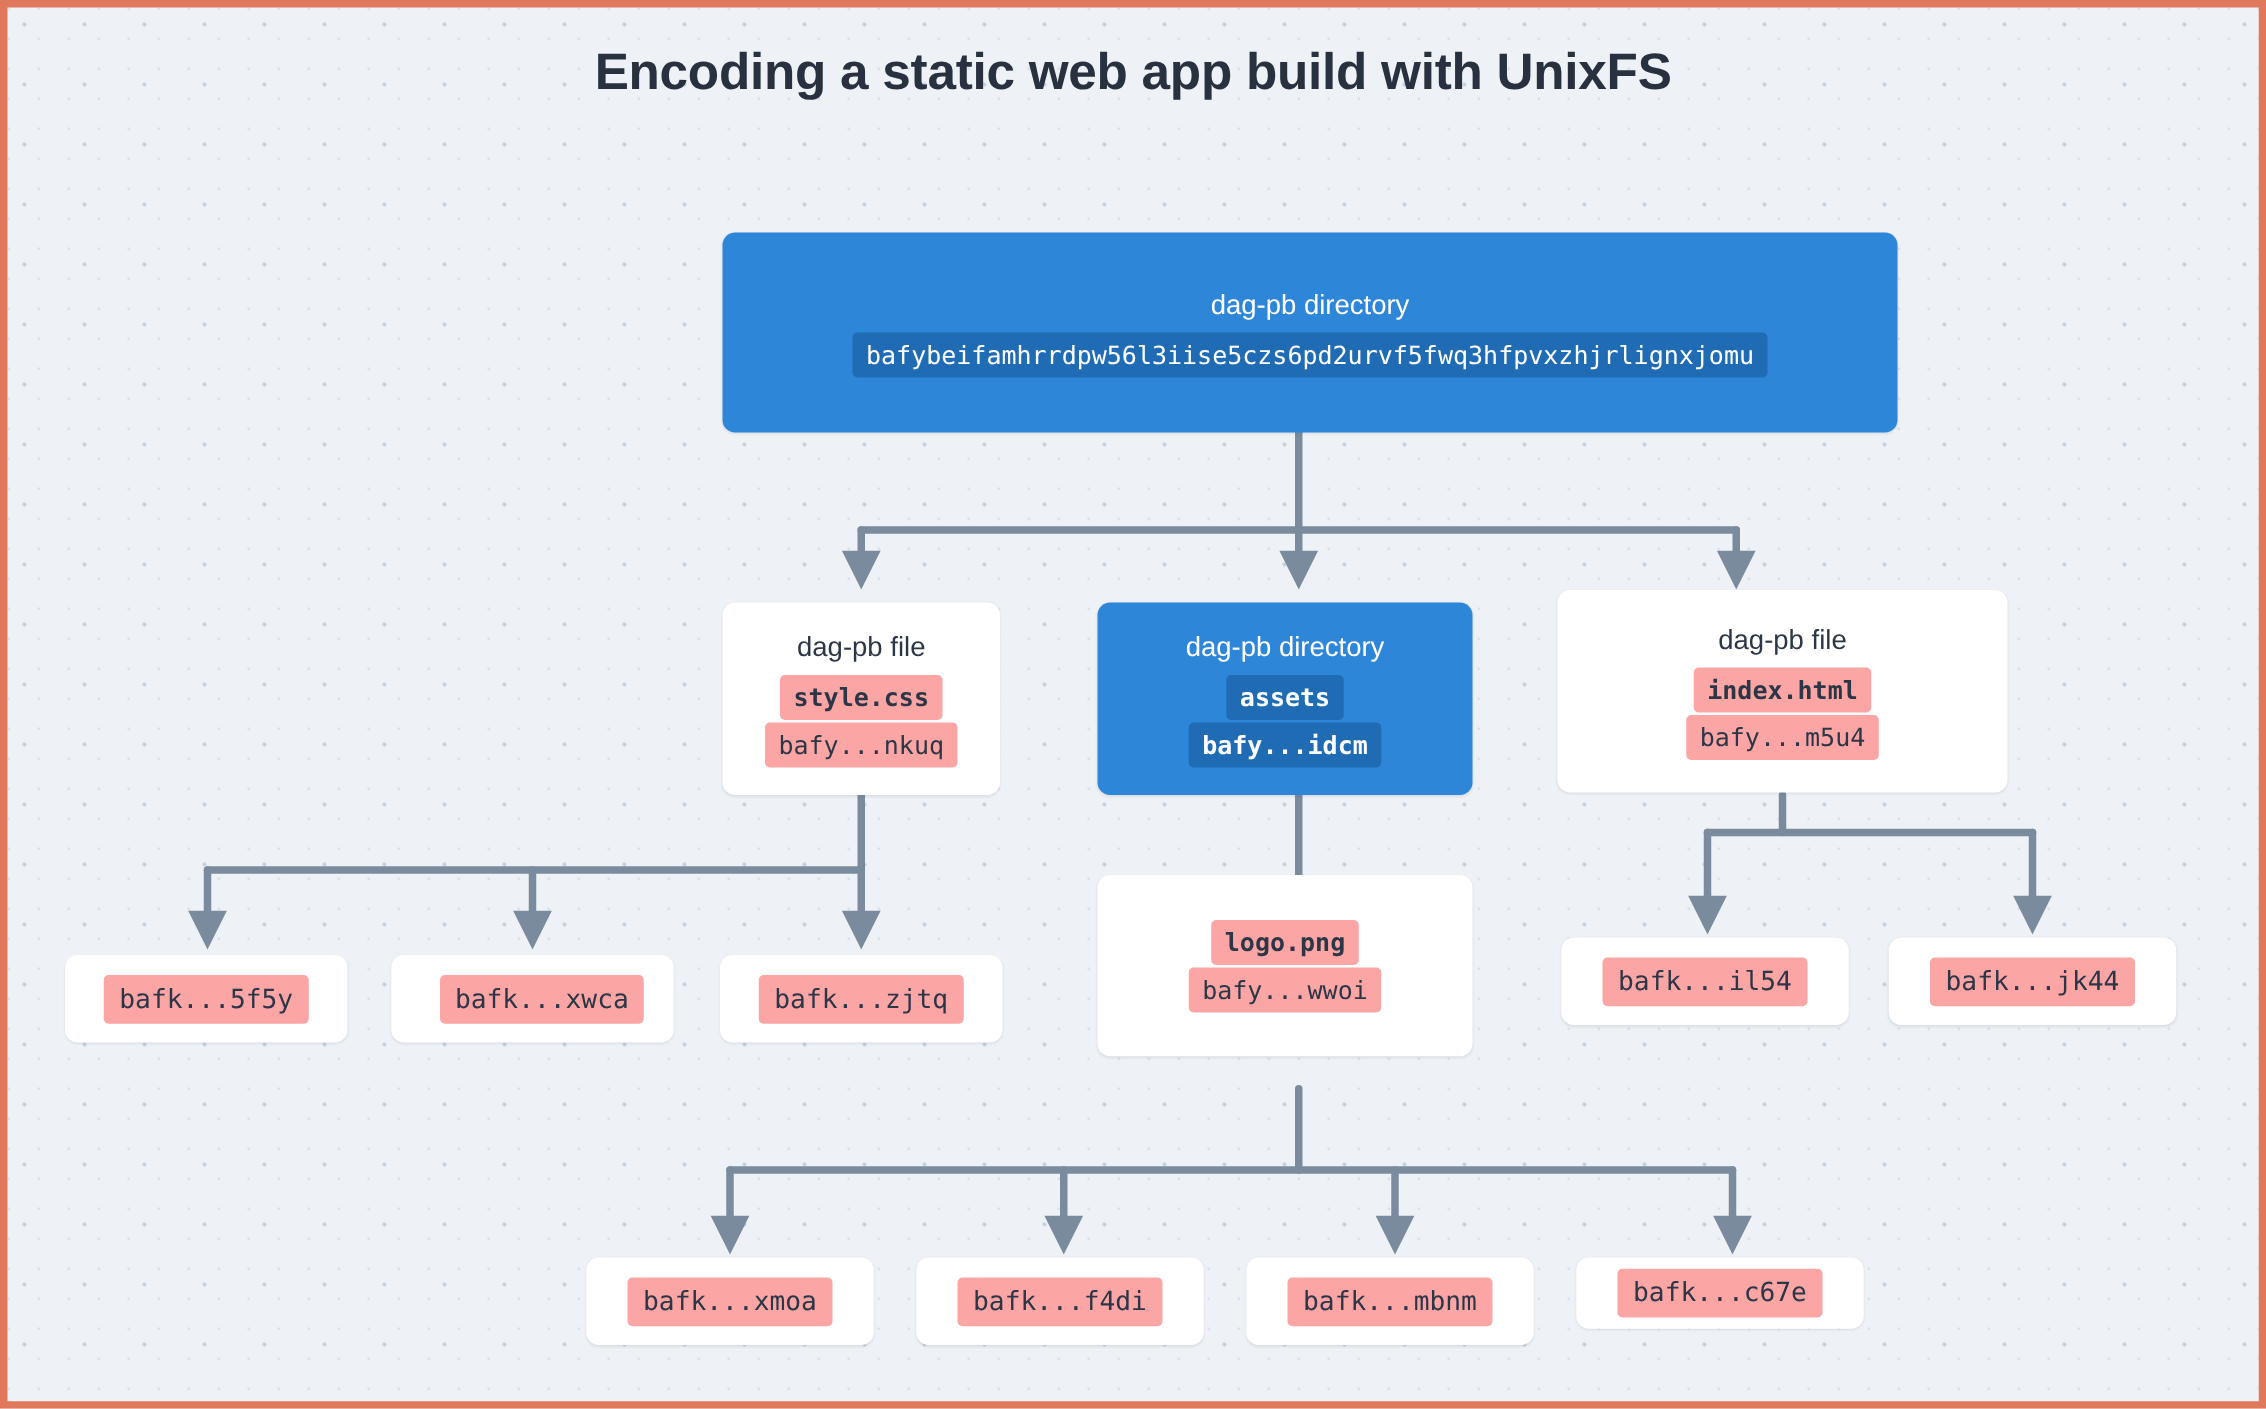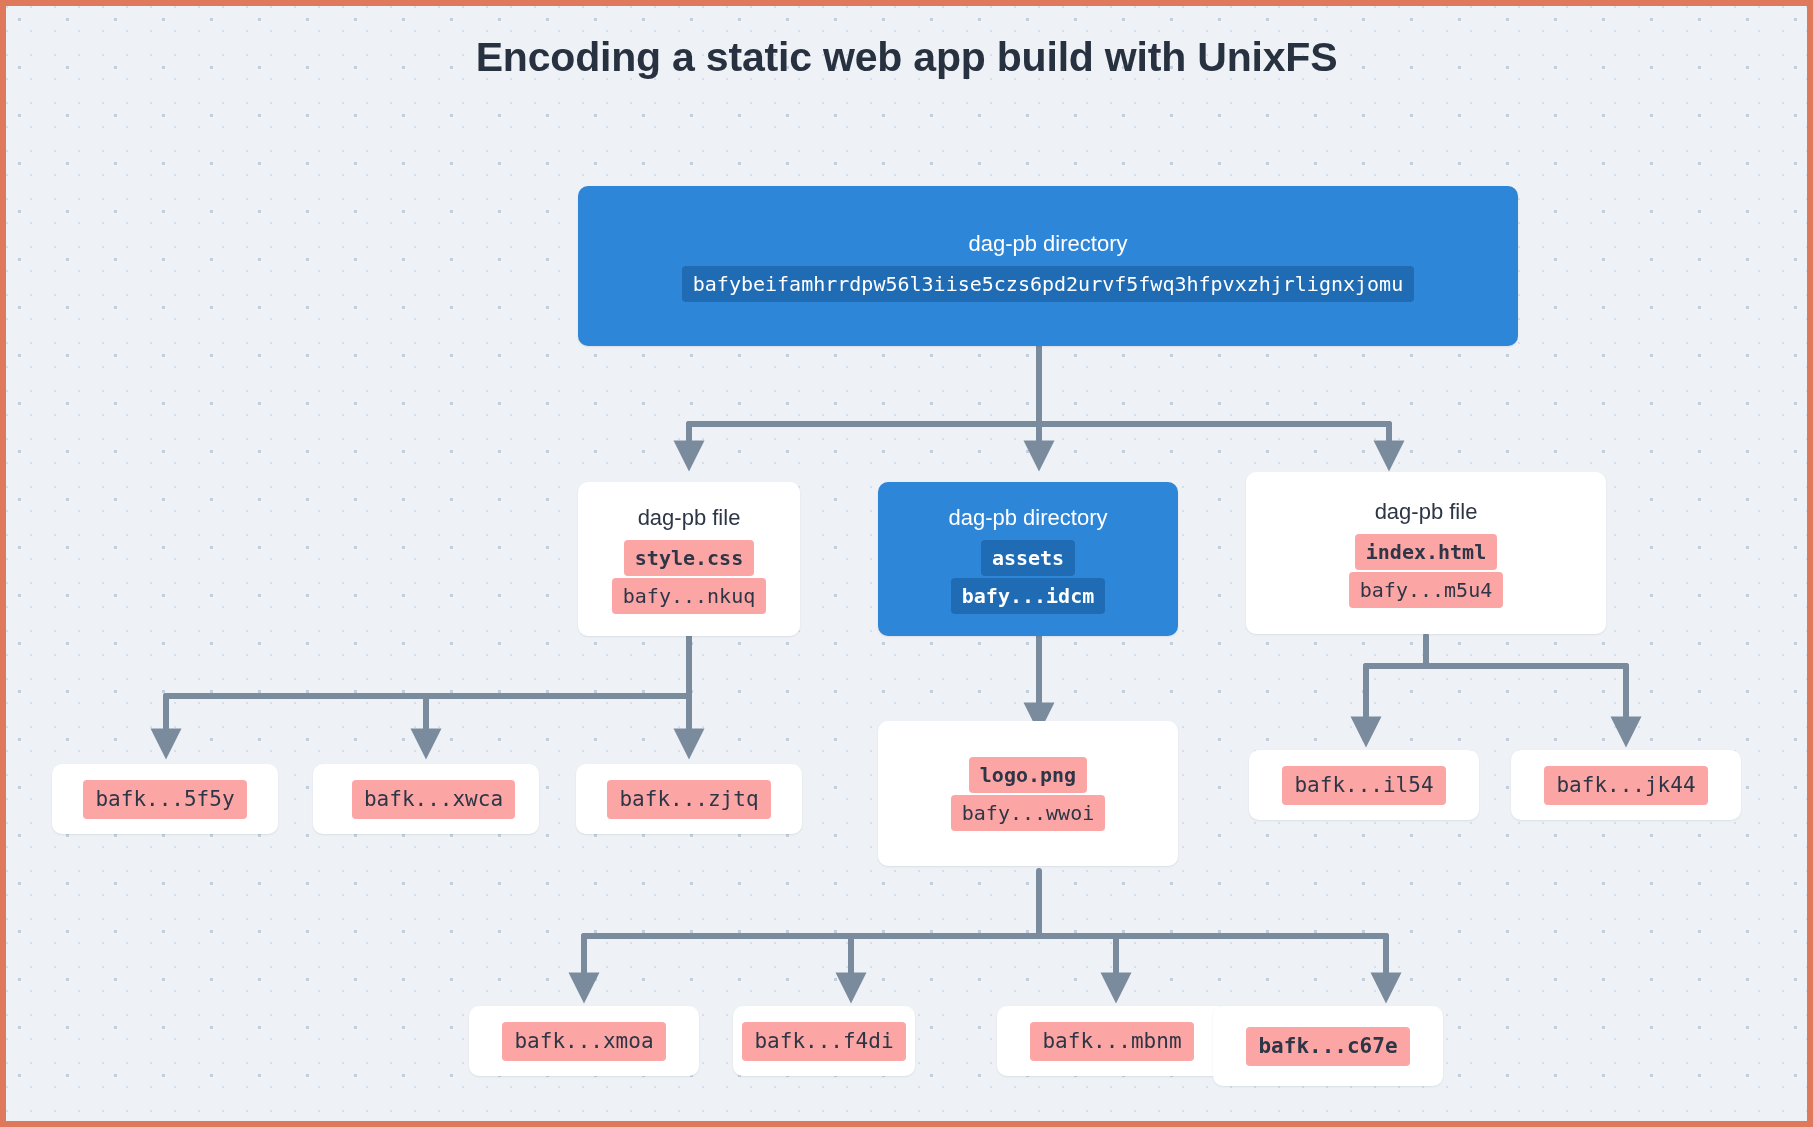--- a/index.html
+++ b/index.html
@@ -161,38 +161,38 @@
   <div class="node leaf" style="left:46px; top:758px; width:226px; height:70px;">
     <div class="chip">bafk...5f5y</div>
   </div>
   <div class="node leaf" style="left:307px; top:758px; width:226px; height:70px;padding-left:15px;">
     <div class="chip">bafk...xwca</div>
   </div>
   <div class="node leaf" style="left:570px; top:758px; width:226px; height:70px;">
     <div class="chip">bafk...zjtq</div>
   </div>
 
-  <div class="node" style="left:872px; top:715px; width:300px; height:145px;">
+  <div class="node" style="left:872px; top:694px; width:300px; height:145px;">
     <div class="chip name">logo.png</div>
     <div class="chip">bafy...wwoi</div>
   </div>
 
   <div class="node leaf" style="left:1243px; top:744px; width:230px; height:70px;">
     <div class="chip">bafk...il54</div>
   </div>
   <div class="node leaf" style="left:1505px; top:744px; width:230px; height:70px;">
     <div class="chip">bafk...jk44</div>
   </div>
 
   <div class="node leaf" style="left:463px; top:1000px; width:230px; height:70px;">
     <div class="chip">bafk...xmoa</div>
   </div>
-  <div class="node leaf" style="left:727px; top:1000px; width:182px; height:70px;">
+  <div class="node leaf" style="left:727px; top:1000px; width:230px; height:70px;">
     <div class="chip">bafk...f4di</div>
   </div>
   <div class="node leaf" style="left:991px; top:1000px; width:230px; height:70px;justify-content:center;">
     <div class="chip">bafk...mbnm</div>
   </div>
-  <div class="node leaf" style="left:1207px; top:1000px; width:230px; height:80px;font-weight:bold;">
+  <div class="node leaf" style="left:1255px; top:1000px; width:230px; height:57px;">
     <div class="chip">bafk...c67e</div>
   </div>
 
 </div>
 
 </body></html>

